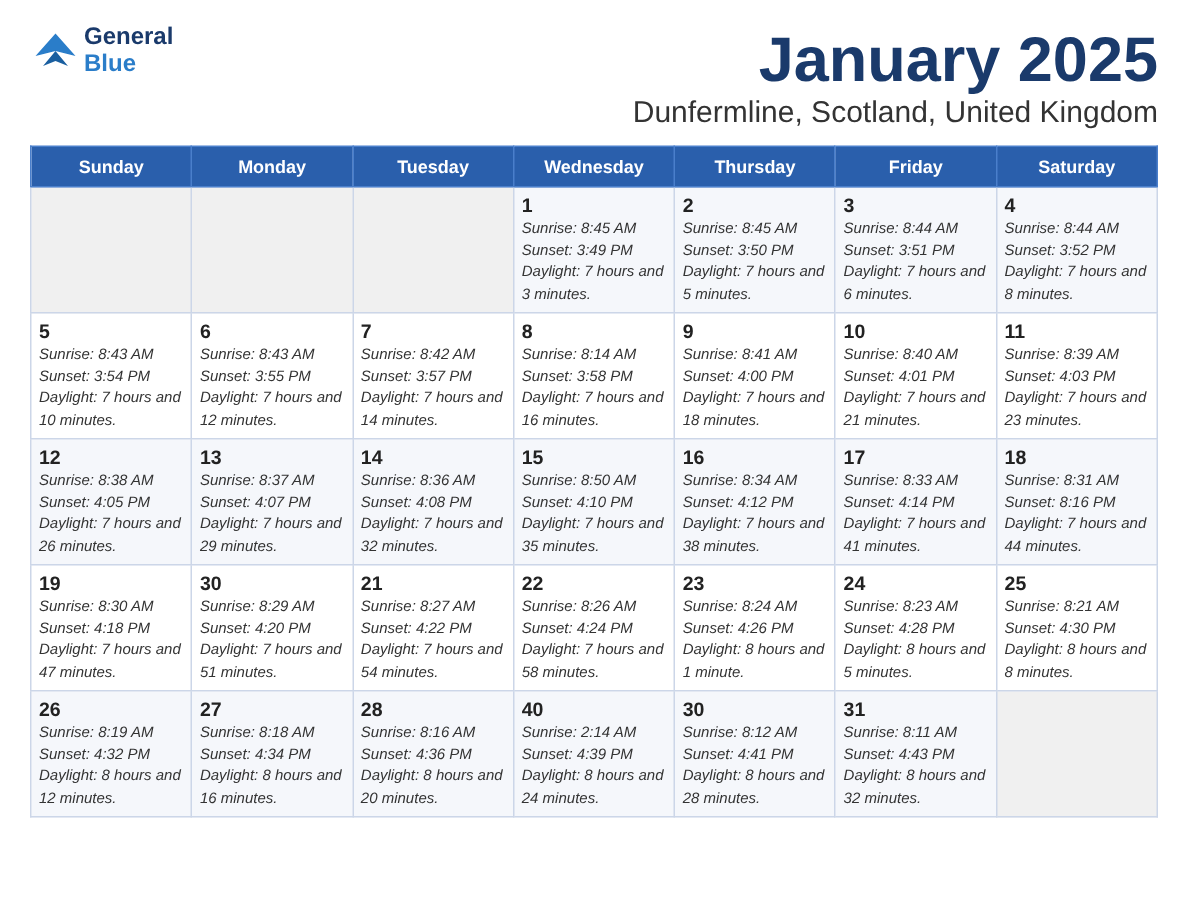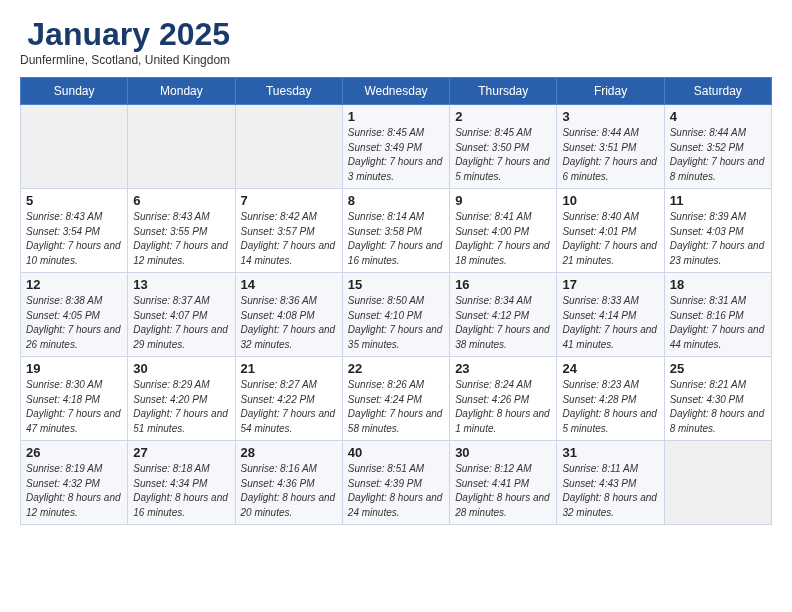--- a/index.html
+++ b/index.html
@@ -2,38 +2,48 @@
 <html><head>
   <meta charset="utf-8">
   <style>
     * { box-sizing: border-box; margin: 0; padding: 0; }
     body { font-family: Arial, sans-serif; background: #fff; width: 792px; min-height: 612px; }
     .page { width: 792px; padding: 16px 20px 16px 20px; }
     .header { display: flex; justify-content: space-between; align-items: flex-start; margin-bottom: 10px; }
     .logo { display: flex; align-items: center; }
     .logo-bird { width: 30px; height: 30px; margin-left: 2px; }
     .title-block { text-align: right; }
-    .title-block h1 { font-size: 32px; color: #1a3a6b; font-weight: bold; }
-    .title-block h2 { font-size: 12px; color: #333; font-weight: normal; }
+    .title-block h1 { font-size: 42px; color: #1a3a6b; font-weight: bold; }
+    .title-block h2 { font-size: 20px; color: #333; font-weight: normal; }
     table { width: 100%; border-collapse: collapse; table-layout: fixed; }
     thead tr { background-color: #2a5fac; }
-    thead th { color: #fff; font-size: 12px; font-weight: normal; text-align: center; padding: 6px 4px; border: 1px solid #4a7fcb; }
+    thead th { color: #fff; font-size: 12px; font-weight: bold; text-align: center; padding: 6px 4px; border: 1px solid #4a7fcb; }
     tbody tr { background: #fff; }
     tbody tr:nth-child(odd) { background: #f5f7fb; }
     tbody td { vertical-align: top; border: 1px solid #ccd6e8; padding: 4px 5px; font-size: 10.5px; color: #222; min-height: 80px; }
     .day-num { font-weight: bold; font-size: 13px; margin-bottom: 2px; }
     .day-info { font-size: 10px; color: #333; line-height: 1.45; font-style: italic; }
     .empty { background: #f0f0f0; }
     tbody tr:nth-child(even) td.empty { background: #e8e8e8; }
   </style>
 </head>
 <body>
 
 <div class="page">
   <div class="header">
+    <div class="logo">
+      <svg class="logo-bird" viewBox="0 0 36 36">
+        <polygon points="18,4 34,22 18,18 2,22" fill="#2a7dc9"></polygon>
+        <polygon points="18,18 28,30 18,26 8,30" fill="#1a5fa0"></polygon>
+      </svg>
+      <div style="margin-left:4px;">
+        <div style="font-size:16px;font-weight:bold;color:#1a3a6b;line-height:1.1;">General</div>
+        <div style="font-size:16px;font-weight:bold;color:#2a7dc9;line-height:1.1;">Blue</div>
+      </div>
+    </div>
     <div class="title-block">
       <h1>January 2025</h1>
       <h2>Dunfermline, Scotland, United Kingdom</h2>
     </div>
   </div>
 
   <table>
     <thead>
       <tr>
       <th>Sunday</th>
@@ -249,21 +259,21 @@
           </td>
           <td>
             <div class="day-num">28</div>
             <div class="day-info">Sunrise: 8:16 AM
 Sunset: 4:36 PM
 Daylight: 8 hours
 and 20 minutes.</div>
           </td>
           <td>
             <div class="day-num">40</div>
-            <div class="day-info">Sunrise: 8:51 AM
+            <div class="day-info">Sunrise: 2:14 AM
 Sunset: 4:39 PM
 Daylight: 8 hours
 and 24 minutes.</div>
           </td>
           <td>
             <div class="day-num">30</div>
             <div class="day-info">Sunrise: 8:12 AM
 Sunset: 4:41 PM
 Daylight: 8 hours
 and 28 minutes.</div>

